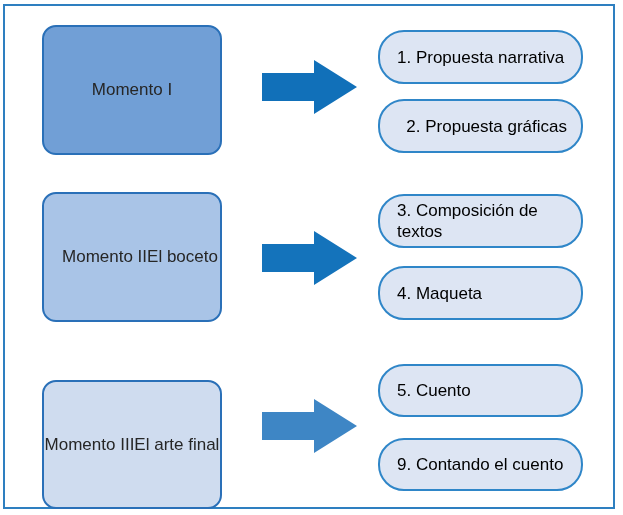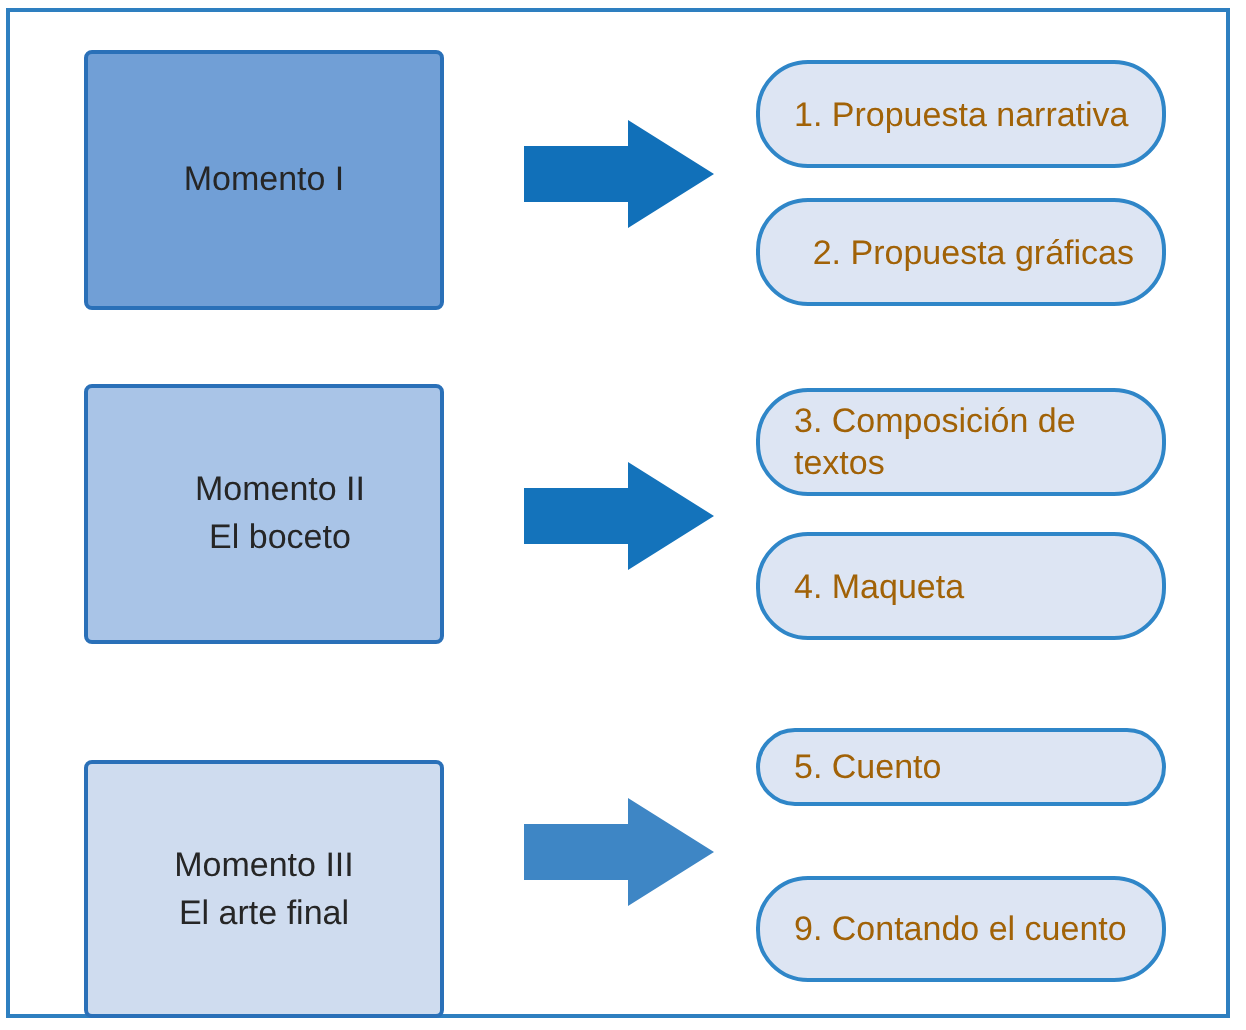--- a/index.html
+++ b/index.html
@@ -24,23 +24,23 @@
     border: 2px solid #2e7fc0;
     box-sizing: border-box;
   }
   .momento-box {
     position: absolute;
     left: 42px;
     width: 180px;
     height: 130px;
     box-sizing: border-box;
     border: 2px solid #2a70b8;
-    border-radius: 4px;
+    border-radius: 14px;
     display: flex;
-    flex-direction: column;
+    flex-direction: row;
     align-items: center;
     justify-content: center;
     text-align: center;
     color: #262626;
     font-size: 17px;
     line-height: 24px;
   }
   .box-1 { top: 25px; }
   .box-2 { top: 192px; }
   .box-3 { top: 380px; height: 129px; }
@@ -57,29 +57,29 @@
     position: absolute;
     left: 378px;
     width: 205px;
     height: 54px;
     box-sizing: border-box;
     border: 2px solid #2f86c8;
     border-radius: 26px;
     display: flex;
     align-items: center;
     padding: 0 14px 0 17px;
-    color: #a16207;
+    color: #000000;
     font-size: 17px;
     line-height: 21px;
   }
   .pill-1 { top: 30px; }
   .pill-2 { top: 99px; justify-content: flex-end; }
   .pill-3 { top: 194px; }
   .pill-4 { top: 266px; }
-  .pill-5 { top: 364px; height: 39px; text-align: center; }
+  .pill-5 { top: 364px; height: 53px; text-align: center; }
   .pill-6 { top: 438px; height: 53px; }
   .momento-title, .momento-subtitle, .pill-label {
     display: block;
   }
 </style>
 </head>
 <body>
 
 <div class="canvas">
   <div class="frame" style="border-color: rgb(46, 127, 192);"></div>

